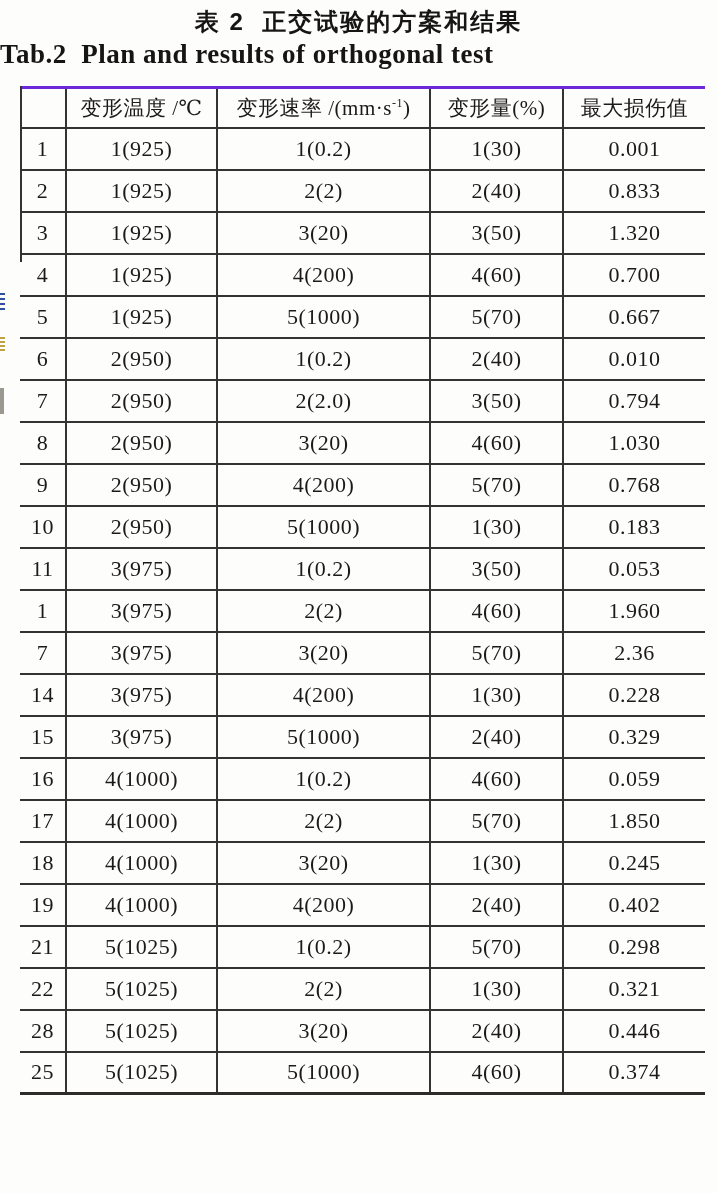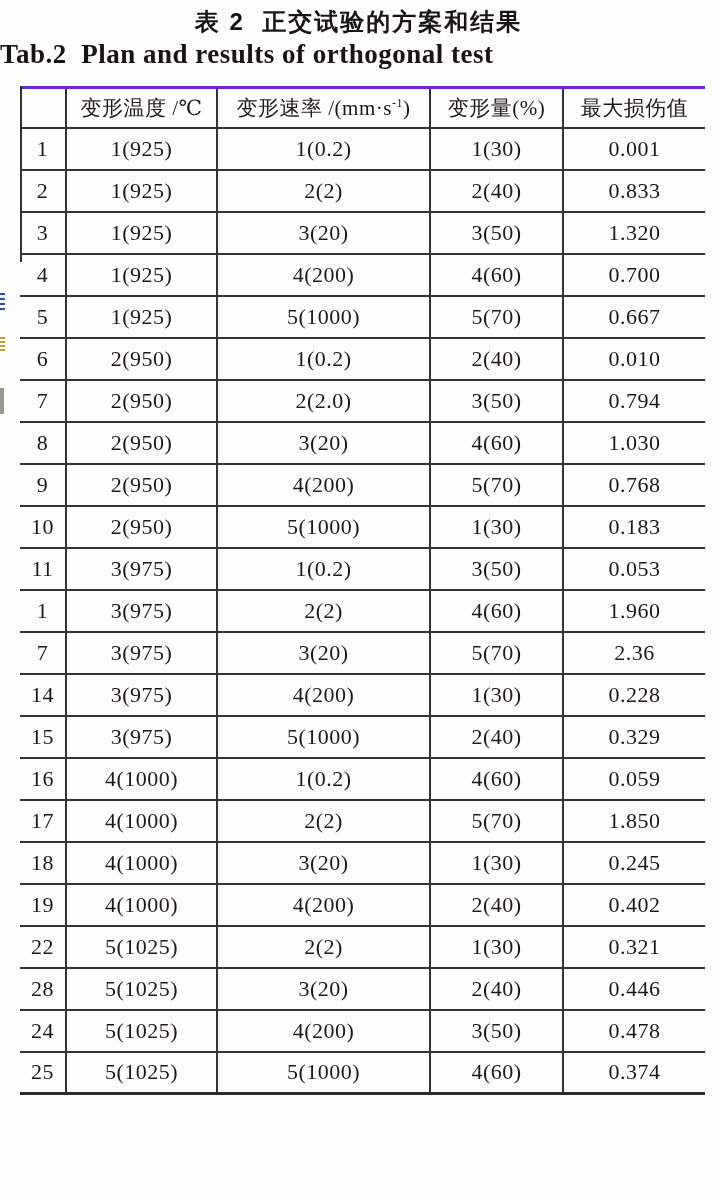--- a/index.html
+++ b/index.html
@@ -260,39 +260,39 @@
           <td class="cell">0.245</td>
         </tr>
         <tr>
           <td class="cell cell-no">19</td>
           <td class="cell">4(1000)</td>
           <td class="cell">4(200)</td>
           <td class="cell">2(40)</td>
           <td class="cell">0.402</td>
         </tr>
         <tr>
+          <td class="cell cell-no">21</td>
+          <td class="cell">5(1025)</td>
+          <td class="cell">1(0.2)</td>
+          <td class="cell">5(70)</td>
+          <td class="cell">0.298</td>
+        </tr>
+        <tr>
           <td class="cell cell-no">22</td>
           <td class="cell">5(1025)</td>
           <td class="cell">2(2)</td>
           <td class="cell">1(30)</td>
           <td class="cell">0.321</td>
         </tr>
         <tr>
           <td class="cell cell-no">28</td>
           <td class="cell">5(1025)</td>
           <td class="cell">3(20)</td>
           <td class="cell">2(40)</td>
           <td class="cell">0.446</td>
-        </tr>
-        <tr>
-          <td class="cell cell-no">24</td>
-          <td class="cell">5(1025)</td>
-          <td class="cell">4(200)</td>
-          <td class="cell">3(50)</td>
-          <td class="cell">0.478</td>
         </tr>
         <tr>
           <td class="cell cell-no">25</td>
           <td class="cell">5(1025)</td>
           <td class="cell">5(1000)</td>
           <td class="cell">4(60)</td>
           <td class="cell">0.374</td>
         </tr>
       </tbody>
   </table>

